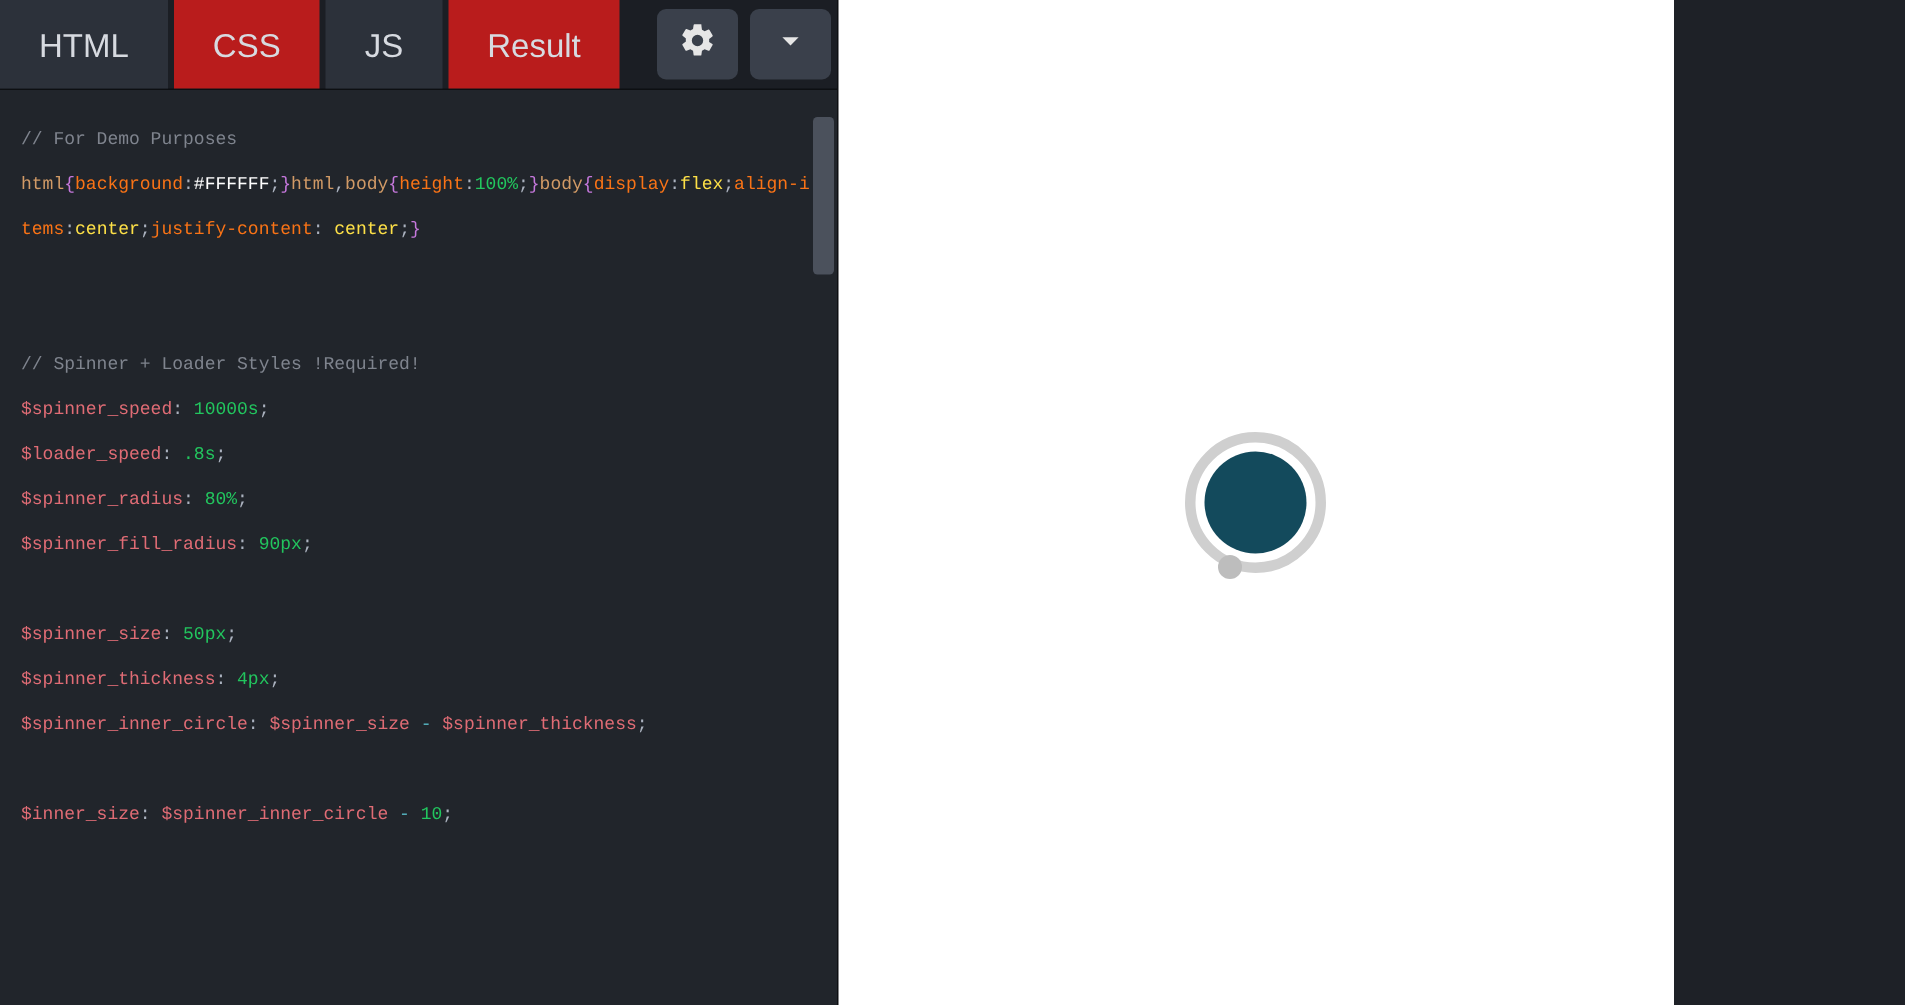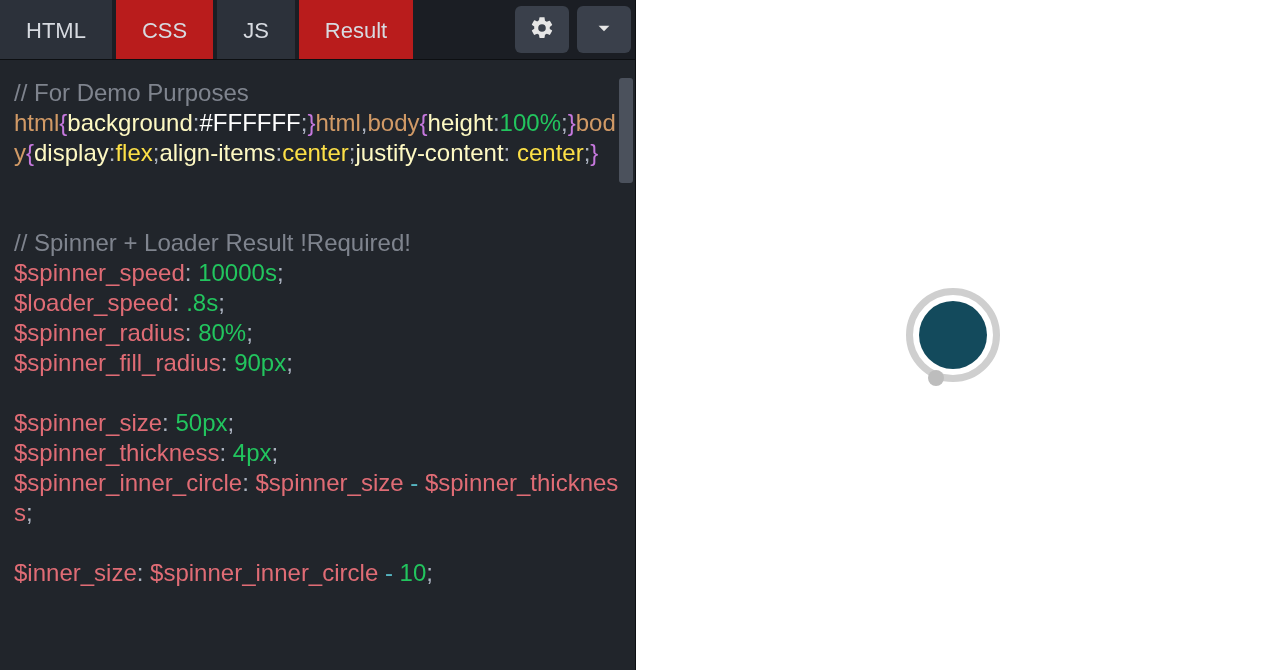--- a/index.html
+++ b/index.html
@@ -1,21 +1,21 @@
 <!DOCTYPE html>
 <html><head>
 <meta charset="utf-8">
 <style>
   * { box-sizing: border-box; margin: 0; padding: 0; }
   html, body { height: 100%; width: 100%; font-family: "Helvetica Neue", Arial, sans-serif; }
   body { background: #1e2127; color: #abb2bf; overflow: hidden; }
 
   .app {
     display: flex;
-    width: 1270px;
+    width: 1116px;
     height: 670px;
     background: #1e2127;
     position: relative;
   }
 
   
   .editor-panel {
     width: 635px;
     height: 100%;
     background: #21252b;
@@ -57,30 +57,30 @@
     align-items: center;
     justify-content: center;
     cursor: pointer;
   }
   .iconbtn svg { width: 26px; height: 26px; fill: #e6e6e6; }
 
   .code-area {
     flex: 1;
     position: relative;
     overflow: hidden;
-    font-family: Liberation Sans, sans-serif;
-    font-size: 24px;
+    font-family: Liberation Mono, monospace;
+    font-size: 12px;
     line-height: 30px;
     padding: 18px 14px;
     color: #abb2bf;
   }
   .code-area .line { white-space: pre-wrap; word-break: break-all; }
   .c-comment { color: #7f848e; font-style: normal; }
   .c-sel { color: #d19a66; }
-  .c-prop { color: #fef9c3; }
+  .c-prop { color: #f97316; }
   .c-punct { color: #abb2bf; }
   .c-brace { color: #c678dd; }
   .c-valhex { color: #ffffff; }
   .c-white { color: #fde047; }
   .c-var { color: #e06c75; margin-top: 17px; }
   .c-num { color: #22c55e; }
   .c-op { color: #56b6c2; }
 
   .scrollbar-thumb {
     position: absolute;
@@ -170,21 +170,21 @@
     <div class="code-area">
       <div class="scrollbar-thumb"></div>
 
       <div class="line"><span class="c-comment">// For Demo Purposes</span></div>
 
       <div class="line"><span class="c-sel">html</span><span class="c-brace">{</span><span class="c-prop">background</span><span class="c-punct">:</span><span class="c-valhex">#FFFFFF</span><span class="c-punct">;</span><span class="c-brace">}</span><span class="c-sel">html</span><span class="c-punct">,</span><span class="c-sel">body</span><span class="c-brace">{</span><span class="c-prop">height</span><span class="c-punct">:</span><span class="c-num">100%</span><span class="c-punct">;</span><span class="c-brace">}</span><span class="c-sel">body</span><span class="c-brace">{</span><span class="c-prop">display</span><span class="c-punct">:</span><span class="c-white">flex</span><span class="c-punct">;</span><span class="c-prop">align-items</span><span class="c-punct">:</span><span class="c-white">center</span><span class="c-punct">;</span><span class="c-prop">justify-content</span><span class="c-punct">:</span><span class="c-white"> center</span><span class="c-punct">;</span><span class="c-brace">}</span></div>
 
       <div class="line">&nbsp;</div>
       <div class="line">&nbsp;</div>
 
-      <div class="line"><span class="c-comment">// Spinner + Loader Result !Required!</span></div>
+      <div class="line"><span class="c-comment">// Spinner + Loader Styles !Required!</span></div>
 
       <div class="line"><span class="c-var">$spinner_speed</span><span class="c-punct">:</span> <span class="c-num">10000s</span><span class="c-punct">;</span></div>
       <div class="line"><span class="c-var">$loader_speed</span><span class="c-punct">:</span> <span class="c-num">.8s</span><span class="c-punct">;</span></div>
       <div class="line"><span class="c-var">$spinner_radius</span><span class="c-punct">:</span> <span class="c-num">80%</span><span class="c-punct">;</span></div>
       <div class="line"><span class="c-var">$spinner_fill_radius</span><span class="c-punct">:</span> <span class="c-num">90px</span><span class="c-punct">;</span></div>
 
       <div class="line">&nbsp;</div>
 
       <div class="line"><span class="c-var">$spinner_size</span><span class="c-punct">:</span> <span class="c-num">50px</span><span class="c-punct">;</span></div>
       <div class="line"><span class="c-var">$spinner_thickness</span><span class="c-punct">:</span> <span class="c-num">4px</span><span class="c-punct">;</span></div>

